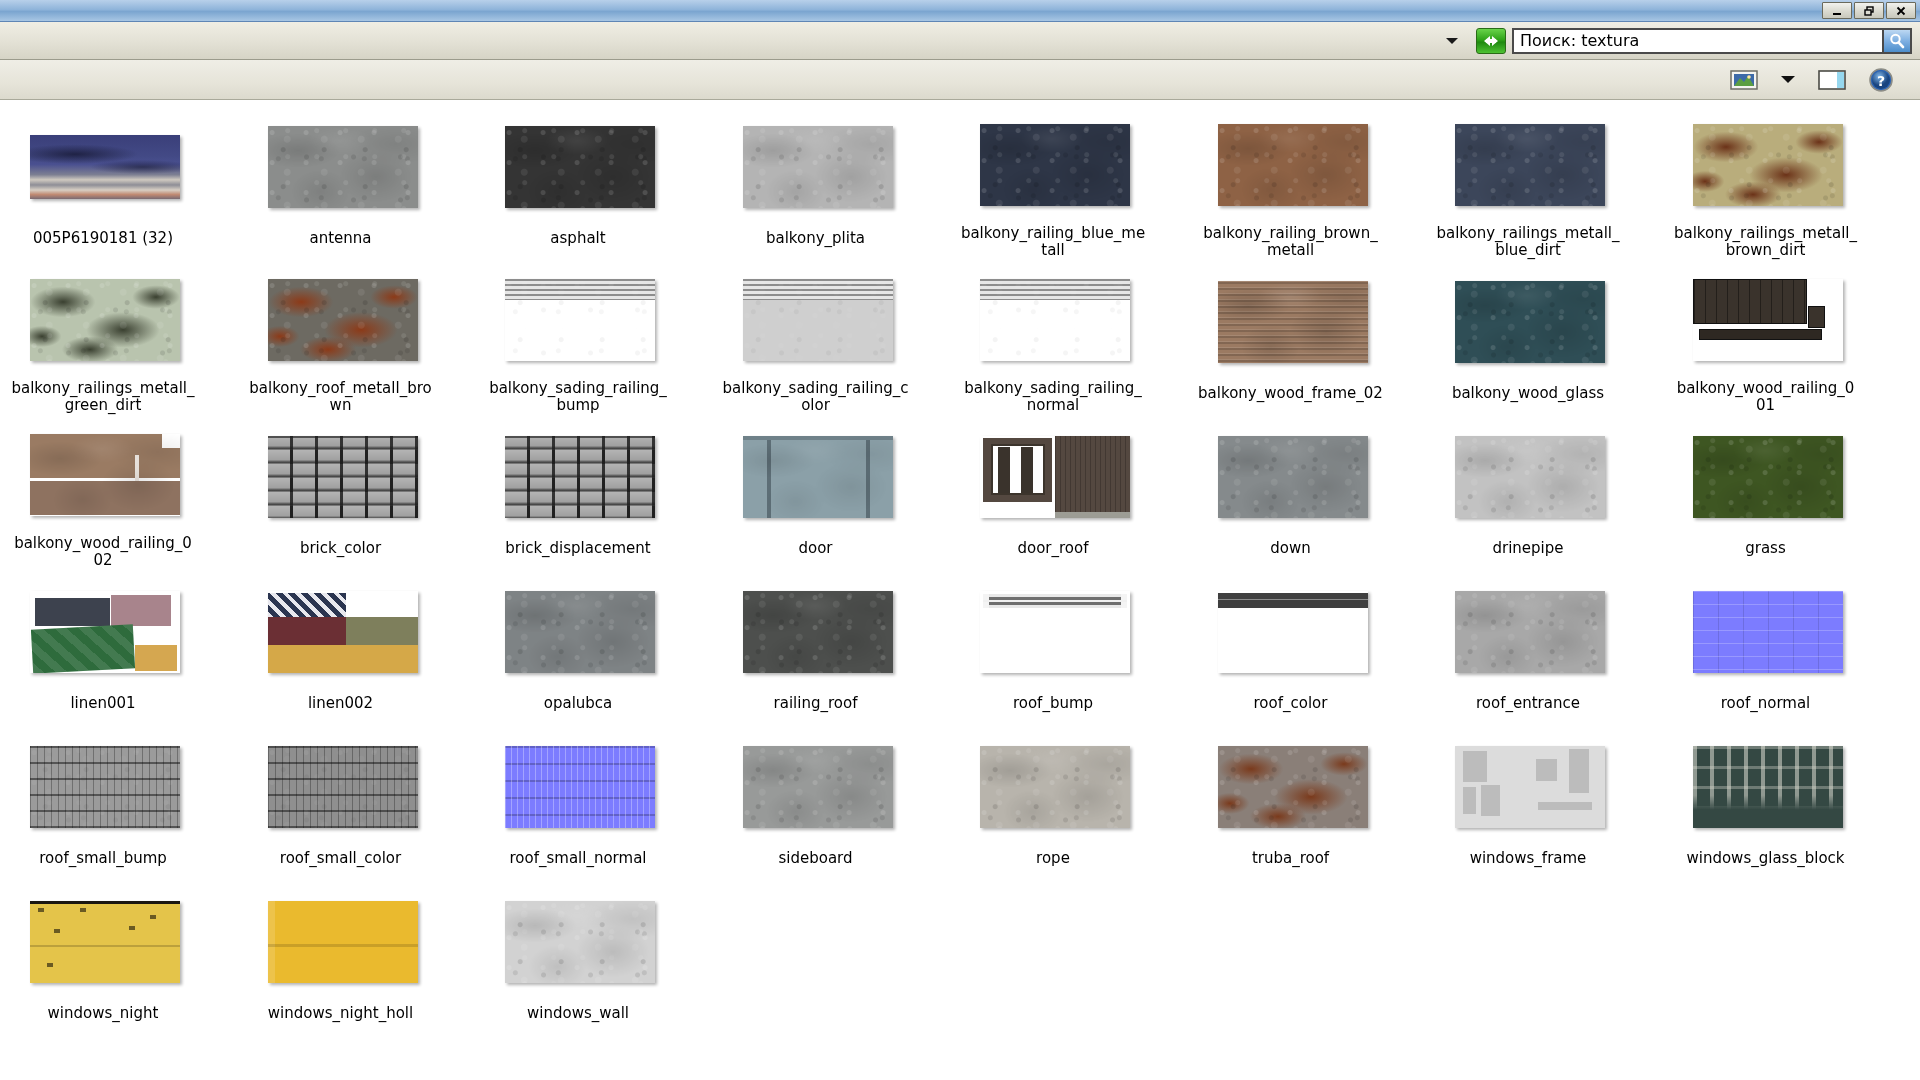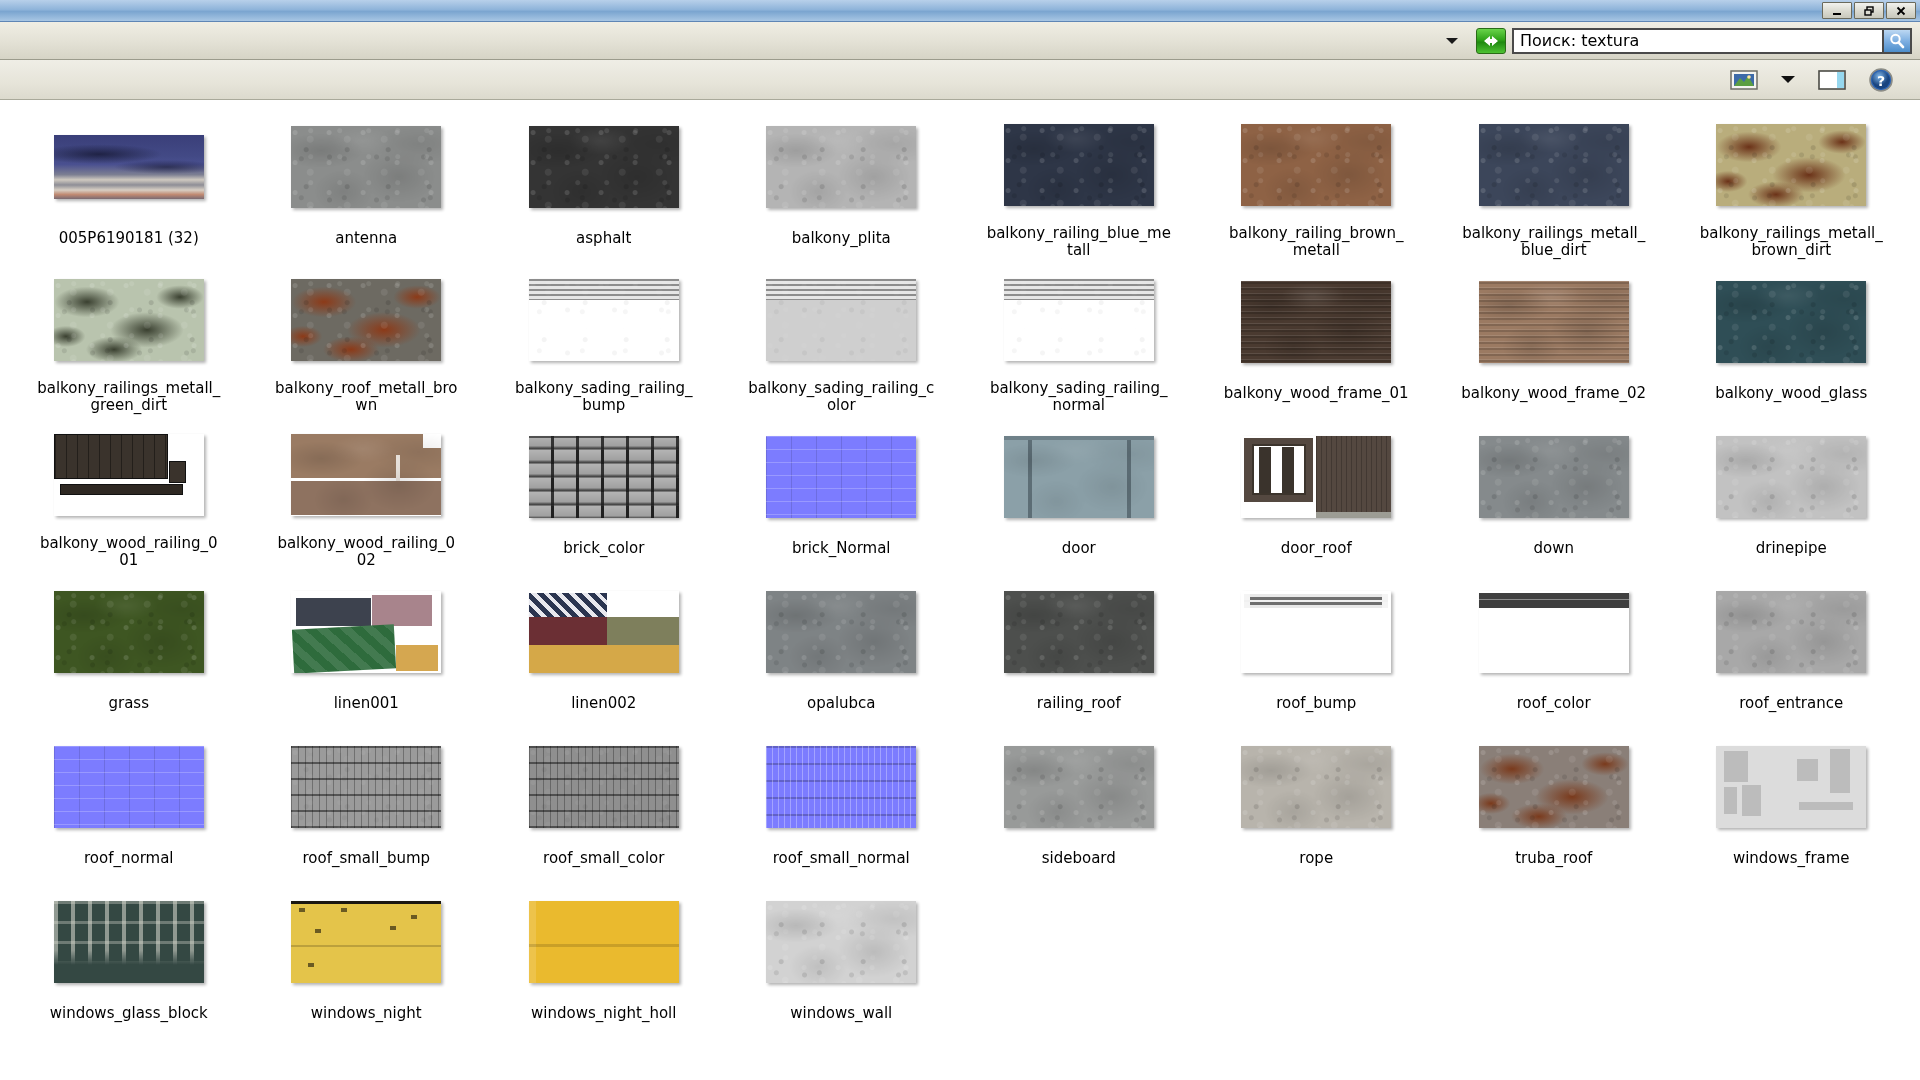--- a/index.html
+++ b/index.html
@@ -122,21 +122,21 @@
   #grid {
     display: grid;
     grid-template-columns: repeat(8, 1fr);
     grid-auto-rows: 155px;
     column-gap: 0px;
     row-gap: 0px;
   }
   .cell {
     display: flex;
     flex-direction: column;
-    align-items: center;
+    align-items: flex-start;
     padding-top: 4px;
     cursor: pointer;
   }
   .thumbframe {
     width: 190px;
     height: 118px;
     display: flex;
     align-items: center;
     justify-content: center;
     position: relative;
@@ -418,30 +418,20 @@
             <div style="width:100%;height:100%;position:absolute;inset:0;background:#ffffff;"></div>
               <div style="position:absolute;left:0;right:0;top:0;height:26%;background:repeating-linear-gradient(to bottom,#8d8d8d 0 2px,#e6e6e6 2px 5px);"></div>
               <div class="noise" style="opacity:.18"></div>
           </div>
         </div>
         <div class="caption">balkony_sading_railing_normal</div>
       </div>
       <div class="cell">
         <div class="thumbframe">
           <div class="thumb" style="width: 150px; height: 82px;">
-            <div style="width:100%;height:100%;position:absolute;inset:0;background:#4a3a30;"></div>
-              <div style="width:100%;height:100%;position:absolute;inset:0;background-image:repeating-linear-gradient(to bottom,rgba(255,255,255,.10) 0 1px,rgba(0,0,0,.16) 1px 3px,transparent 3px 6px);"></div>
-              <div class="mottle" style="opacity:.45"></div>
-          </div>
-        </div>
-        <div class="caption">balkony_wood_frame_01</div>
-      </div>
-      <div class="cell">
-        <div class="thumbframe">
-          <div class="thumb" style="width: 150px; height: 82px;">
             <div style="width:100%;height:100%;position:absolute;inset:0;background:#9b7a62;"></div>
               <div style="width:100%;height:100%;position:absolute;inset:0;background-image:repeating-linear-gradient(to bottom,rgba(255,255,255,.10) 0 1px,rgba(0,0,0,.16) 1px 3px,transparent 3px 6px);"></div>
               <div class="mottle" style="opacity:.45"></div>
           </div>
         </div>
         <div class="caption">balkony_wood_frame_02</div>
       </div>
       <div class="cell">
         <div class="thumbframe">
           <div class="thumb" style="width: 150px; height: 82px;">
@@ -481,25 +471,25 @@
           <div class="thumb" style="width: 150px; height: 82px;">
             <div class="brickpat" style="width:100%;height:100%;position:absolute;inset:0;"></div>
             <div class="brickrow2"></div>
           </div>
         </div>
         <div class="caption">brick_color</div>
       </div>
       <div class="cell">
         <div class="thumbframe">
           <div class="thumb" style="width: 150px; height: 82px;">
-            <div style="width:100%;height:100%;position:absolute;inset:0;background:#7c7cff;"></div>
-              <div style="width:100%;height:100%;position:absolute;inset:0;background-image:repeating-linear-gradient(to bottom,rgba(255,255,255,.22) 0 1px,transparent 1px 13px),repeating-linear-gradient(to right,rgba(0,0,0,.12) 0 1px,transparent 1px 25px);"></div>
-          </div>
-        </div>
-        <div class="caption">brick_Normal</div>
+            <div class="brickpat" style="width:100%;height:100%;position:absolute;inset:0;"></div>
+            <div class="brickrow2"></div>
+          </div>
+        </div>
+        <div class="caption">brick_displacement</div>
       </div>
       <div class="cell">
         <div class="thumbframe">
           <div class="thumb" style="width: 150px; height: 82px;">
             <div style="width:100%;height:100%;position:absolute;inset:0;background:#8ba0a8;"></div>
               <div style="position:absolute;left:16%;top:0;width:3%;height:100%;background:#5d6e76;"></div>
               <div style="position:absolute;left:82%;top:0;width:3%;height:100%;background:#5d6e76;"></div>
               <div style="position:absolute;left:0;top:0;width:100%;height:5%;background:#6f8189;"></div>
               <div class="mottle" style="opacity:.25"></div>
           </div>

